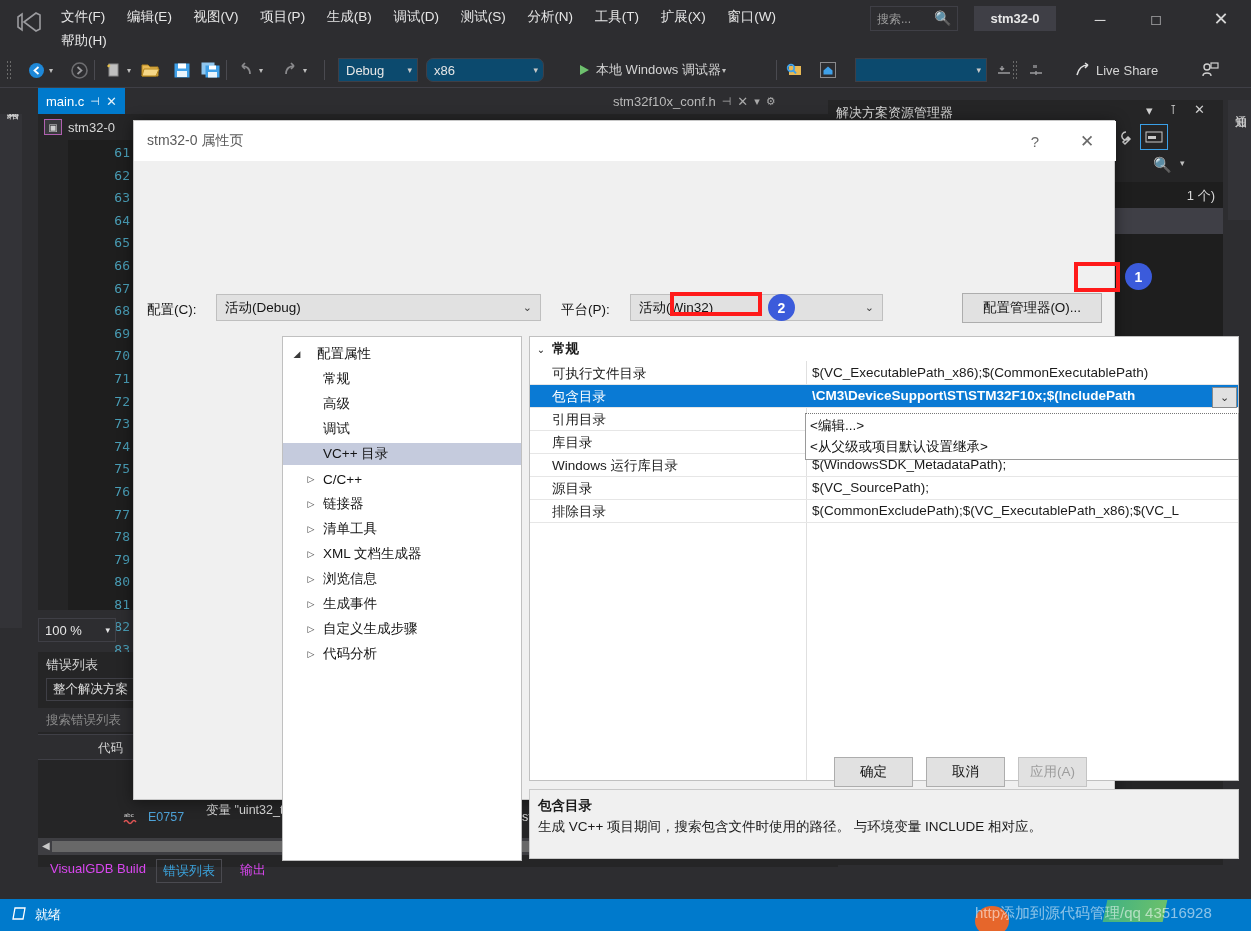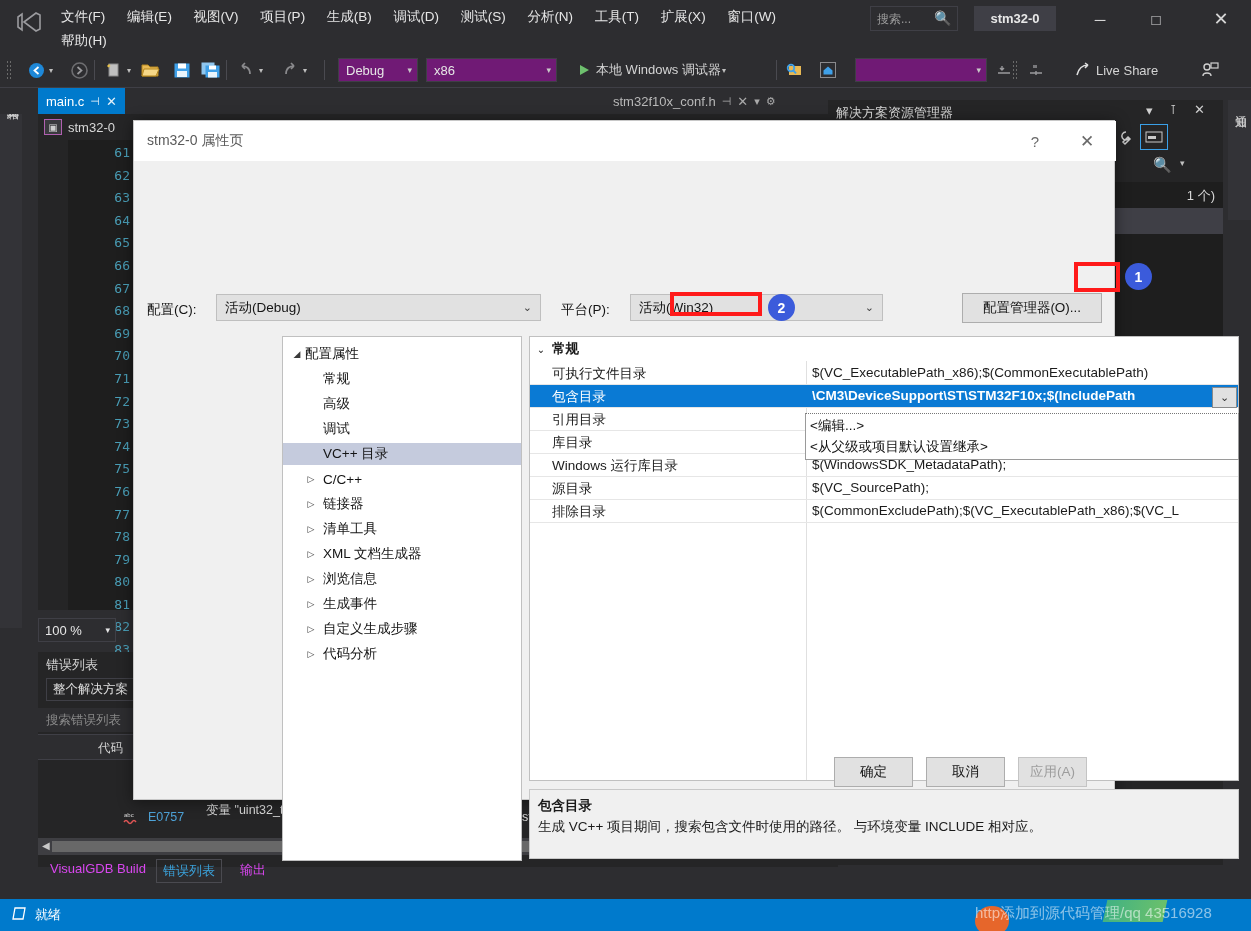--- a/index.html
+++ b/index.html
@@ -32,21 +32,21 @@
   .wbtn.min { left:1075px; } .wbtn.max { left:1131px; } .wbtn.close { left:1196px; font-size:18px; }
 
   
   .toolbar { position:absolute; left:0; top:52px; width:1251px; height:36px; background:#2d2d30;
              border-bottom:1px solid #3f3f46; }
   .tb { position:absolute; top:4px; height:28px; display:flex; align-items:center; color:#d4d4d4; font-size:13px; }
   .grip { position:absolute; left:6px; top:8px; width:6px; height:20px;
           background-image:radial-gradient(#6a6a6a 38%, transparent 40%); background-size:3px 4px; }
   .ico { display:inline-flex; align-items:center; justify-content:center; width:24px; height:24px; }
   .sep { position:absolute; top:8px; width:1px; height:20px; background:#4a4a50; }
-  .combo { position:absolute; top:6px; height:24px; border:1px solid #3f3f46; background:#701a75;
+  .combo { position:absolute; top:6px; height:24px; border:1px solid #3f3f46; background:#0c4a6e;
            color:#e6e6e6; font-size:13px; padding:2px 18px 2px 7px; display:flex; align-items:center; }
   .combo .car { position:absolute; right:5px; top:6px; font-size:9px; color:#c8c8c8; }
   .caret-sm { font-size:8px; color:#bfbfbf; margin-left:1px; }
 
   
   .tabsrow { position:absolute; left:0; top:88px; width:1251px; height:26px; background:#2d2d30; }
   .sidetool { position:absolute; left:0px; top:88px; width:22px; height:540px; background:#333337;
               color:#d0d0d0; }
   .sidetool span { display:block; writing-mode:vertical-rl; font-size:12.5px; padding:8px 4px; letter-spacing:1px; }
   .tab { position:absolute; top:0; height:26px; display:flex; align-items:center; gap:6px;
@@ -279,21 +279,21 @@
           </svg>
       </span>
         <span class="caret-sm">▾</span>
     </div>
     <div class="sep" style="left:324px;"></div>
 
     <div class="combo" style="left:338px; width:80px;">
       <span>Debug</span>
       <span class="car">▾</span>
     </div>
-    <div class="combo" style="left:426px; width:131px;">
+    <div class="combo" style="left:426px; width:118px;border-radius:7px;">
       <span>x86</span>
       <span class="car">▾</span>
     </div>
 
     <div class="tb" style="left:572px;">
       <span class="ico">
         <svg width="14" height="14" viewBox="0 0 14 14">
             <path d="M3 2 L12 7 L3 12 Z" fill="#6ec06e"></path>
           </svg>
       </span>
@@ -530,21 +530,21 @@
   <div class="lbl" style="left:427px; top:180px;">平台(P):</div>
   <div class="dcombo" style="left:496px; top:173px; width:253px;">
     <span>活动(Win32)</span>
     <span class="car">⌄</span>
   </div>
   <div class="dbtn" style="left:828px; top:172px; width:140px; height:30px;">配置管理器(O)...</div>
 
   <div class="treepane" id="treepane">
       <div class="tnode" style="top: 6px;">
         <span class="tw" style="margin-left: 6px;">◢</span>
-        <span style="margin-left: 0;">配置属性</span>
+        <span style="margin-left: 12px;">配置属性</span>
       </div>
       <div class="tnode" style="top: 31px;">
         <span class="tw" style="margin-left: 20px;"></span>
         <span style="margin-left: 4px;">常规</span>
       </div>
       <div class="tnode" style="top: 81px;">
         <span class="tw" style="margin-left: 20px;"></span>
         <span style="margin-left: 4px;">调试</span>
       </div>
       <div class="tnode" style="top: 56px;">

